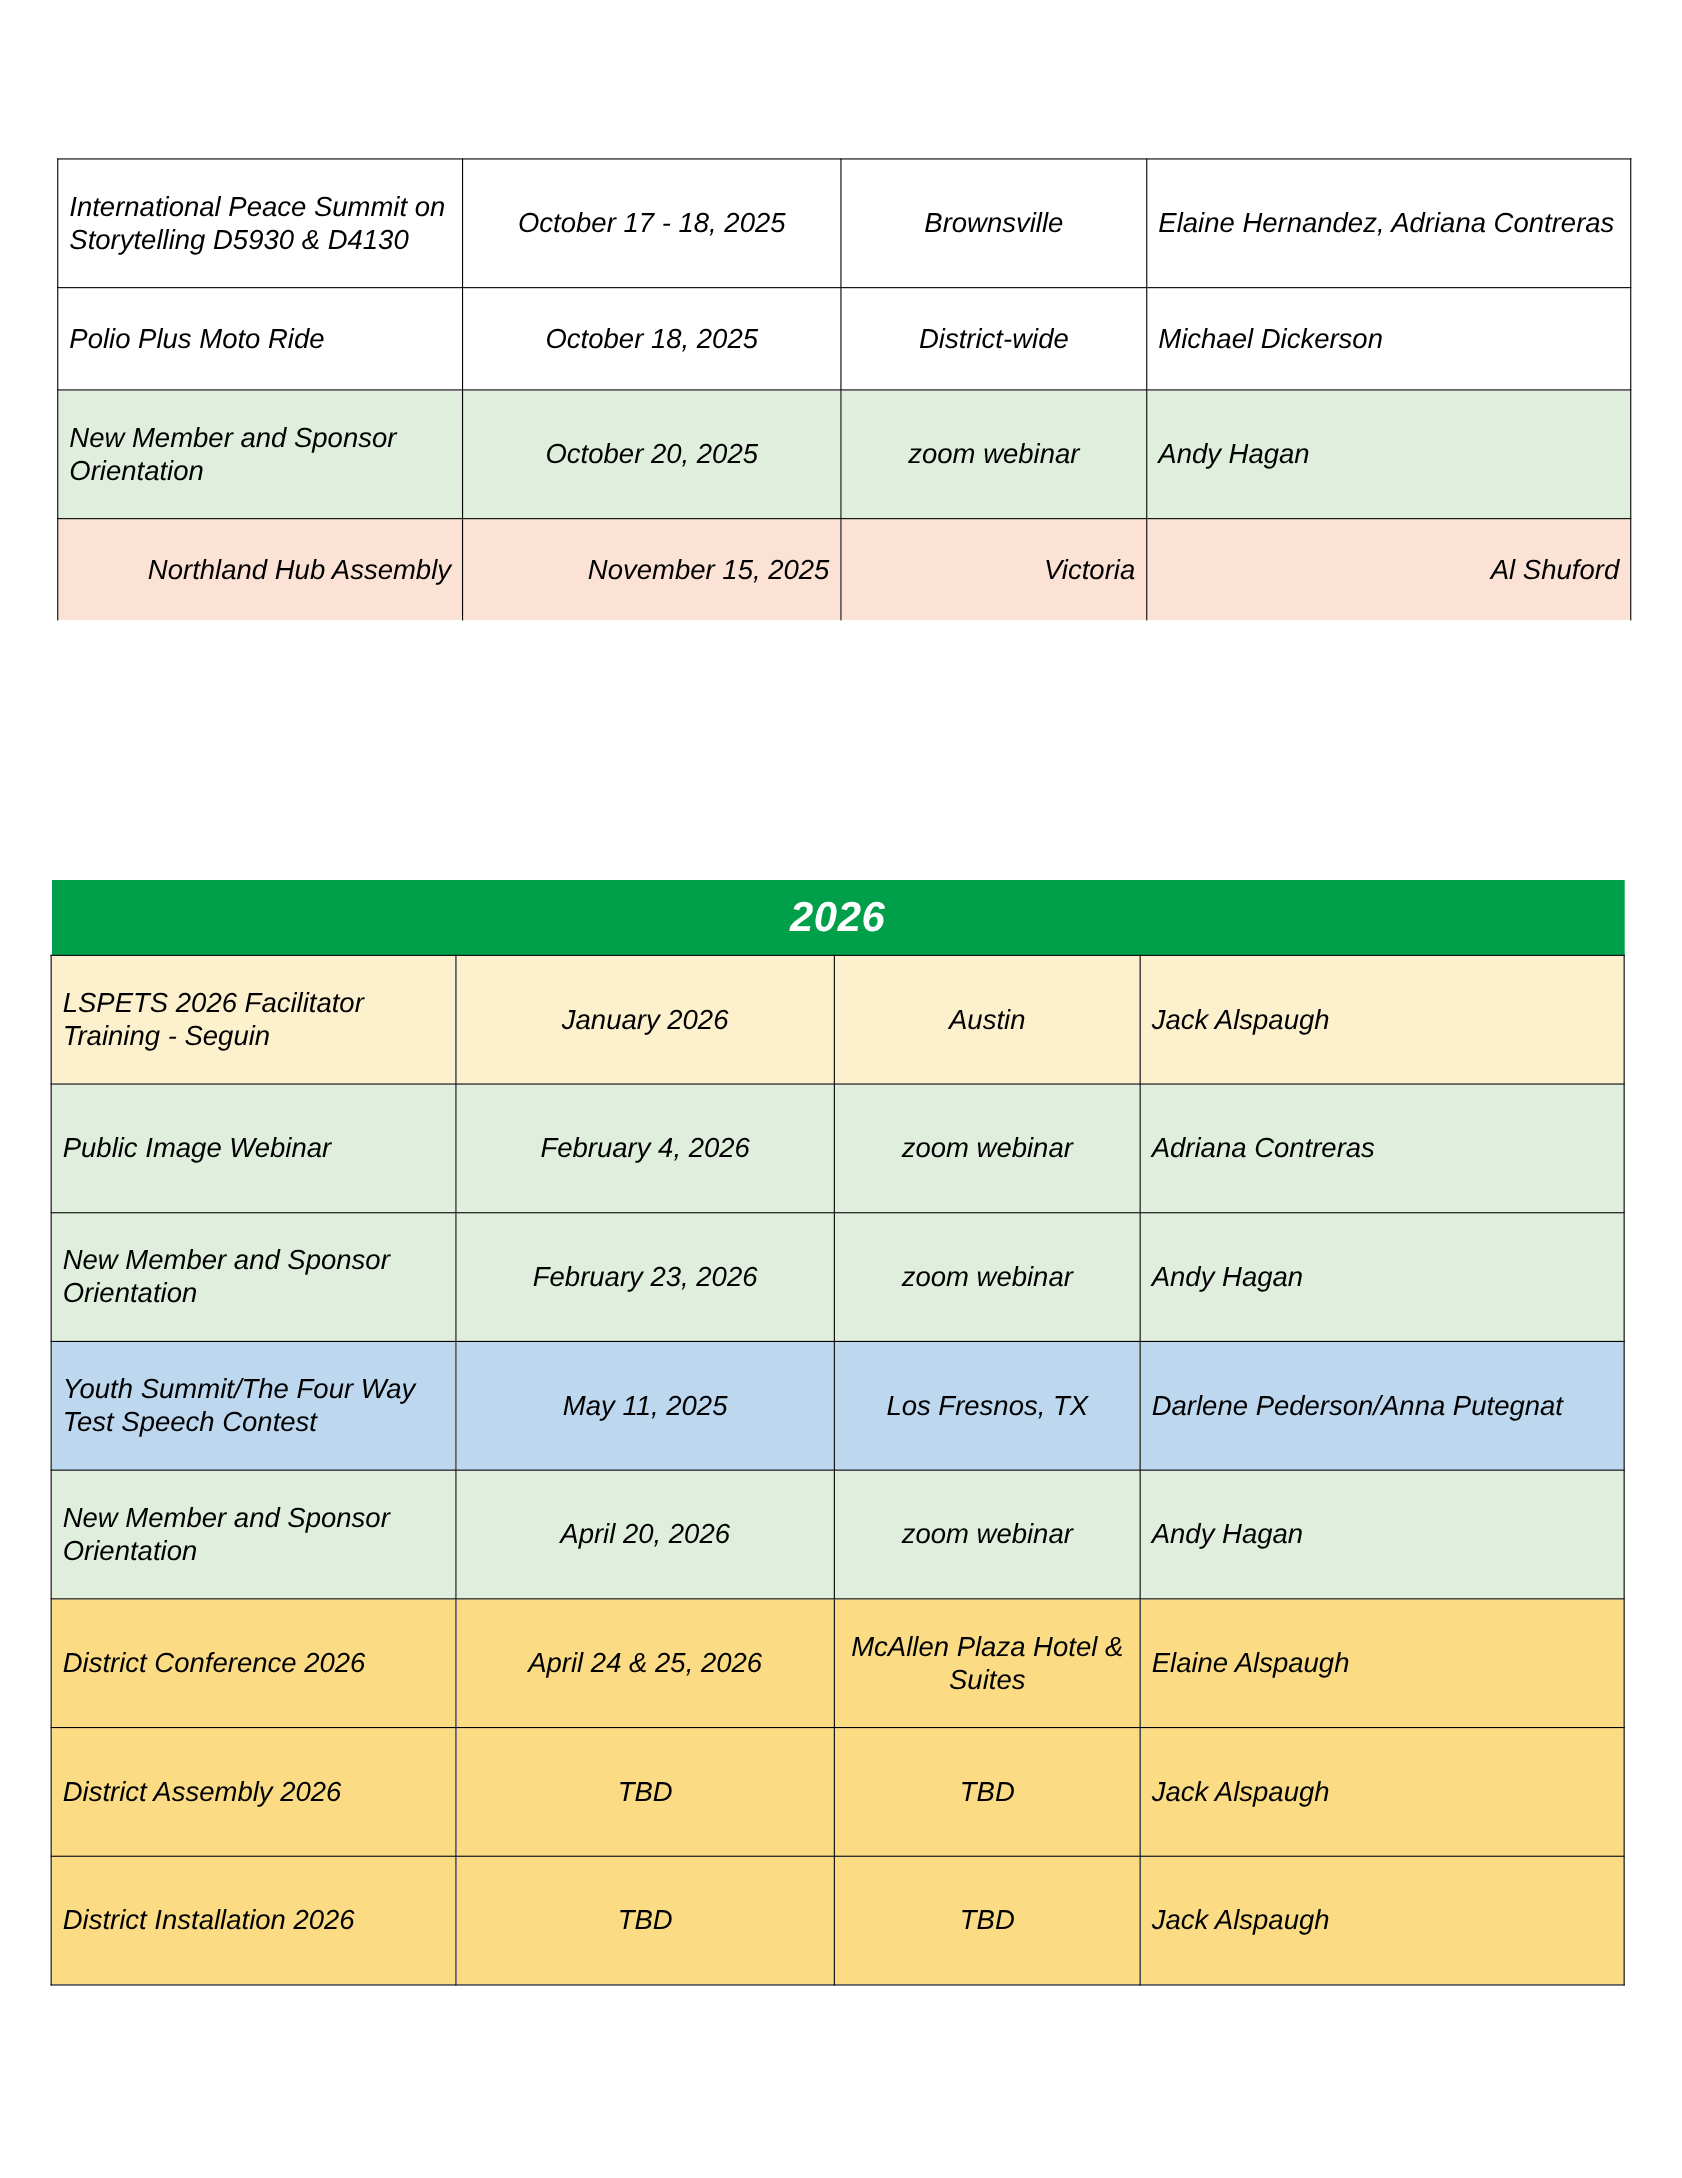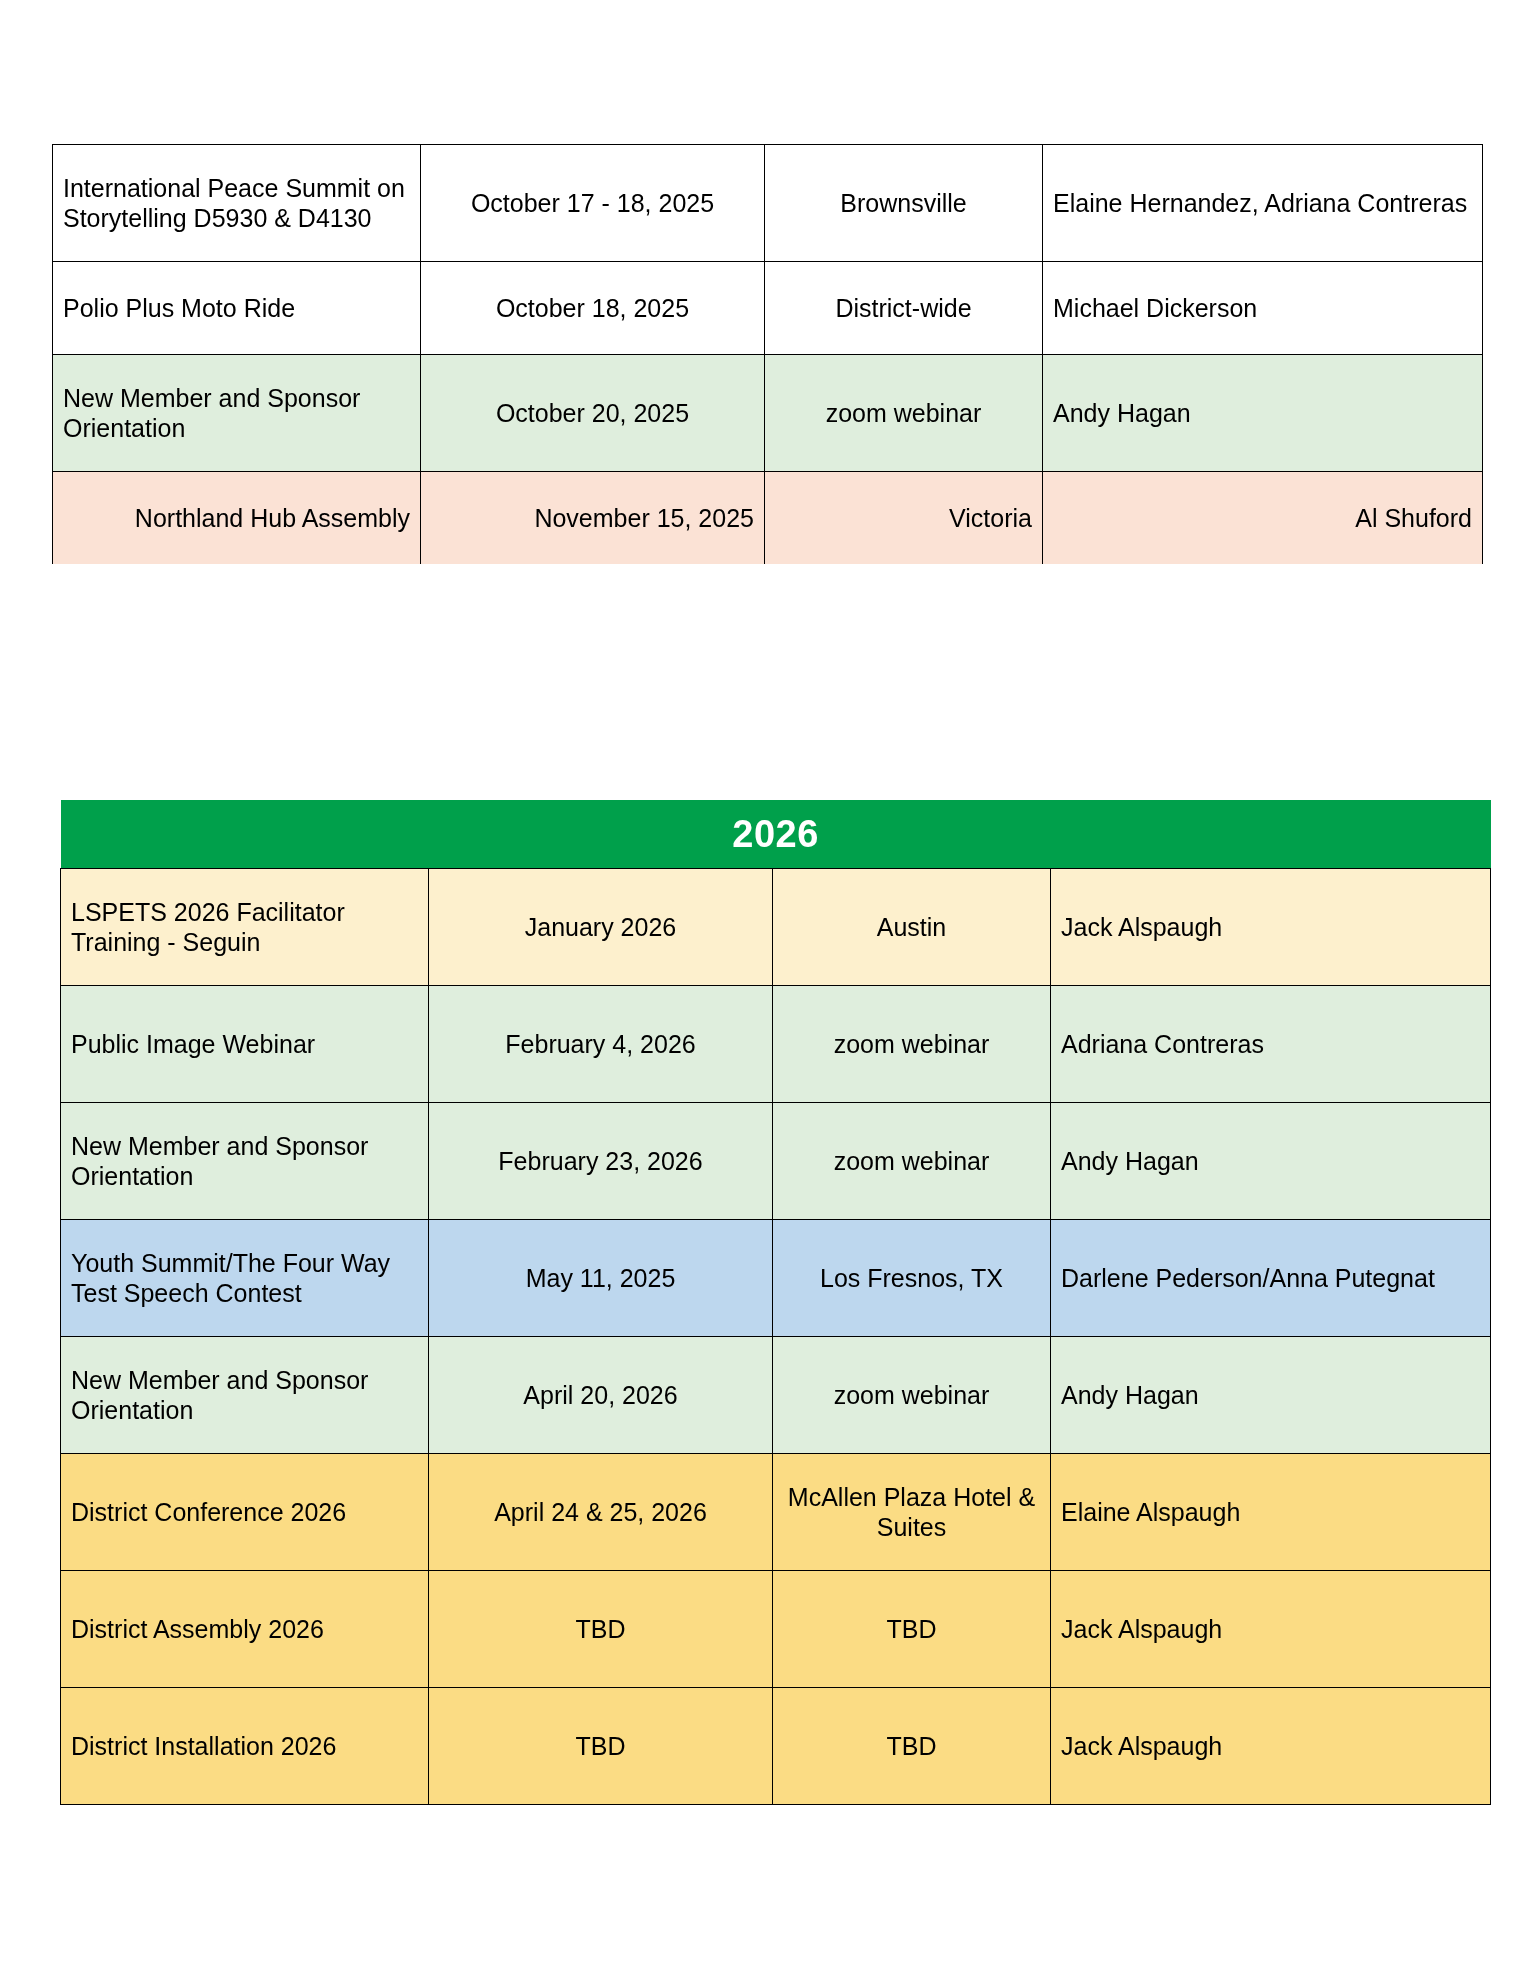--- a/index.html
+++ b/index.html
@@ -13,35 +13,36 @@
     font-family: "Liberation Sans", sans-serif;
     color: #000000;
     position: relative;
     overflow: hidden;
   }
   .page {
     position: relative;
     width: 1278px;
     height: 1980px;
     box-sizing: border-box;
+    font-style: italic;
   }
 
   
   .table-block {
     position: absolute;
     border-collapse: collapse;
     table-layout: fixed;
   }
   #table-2025 {
     left: 52px;
     top: 144px;
     width: 1430px;
   }
   #table-2026 {
-    left: 60px;
+    left: 46px;
     top: 800px;
     width: 1430px;
   }
   .table-block col.c-event  { width: 368px; }
   .table-block col.c-date   { width: 344px; }
   .table-block col.c-place  { width: 278px; }
   .table-block col.c-person { width: 440px; }
 
   .table-block td {
     border: 1.6px solid #000000;

